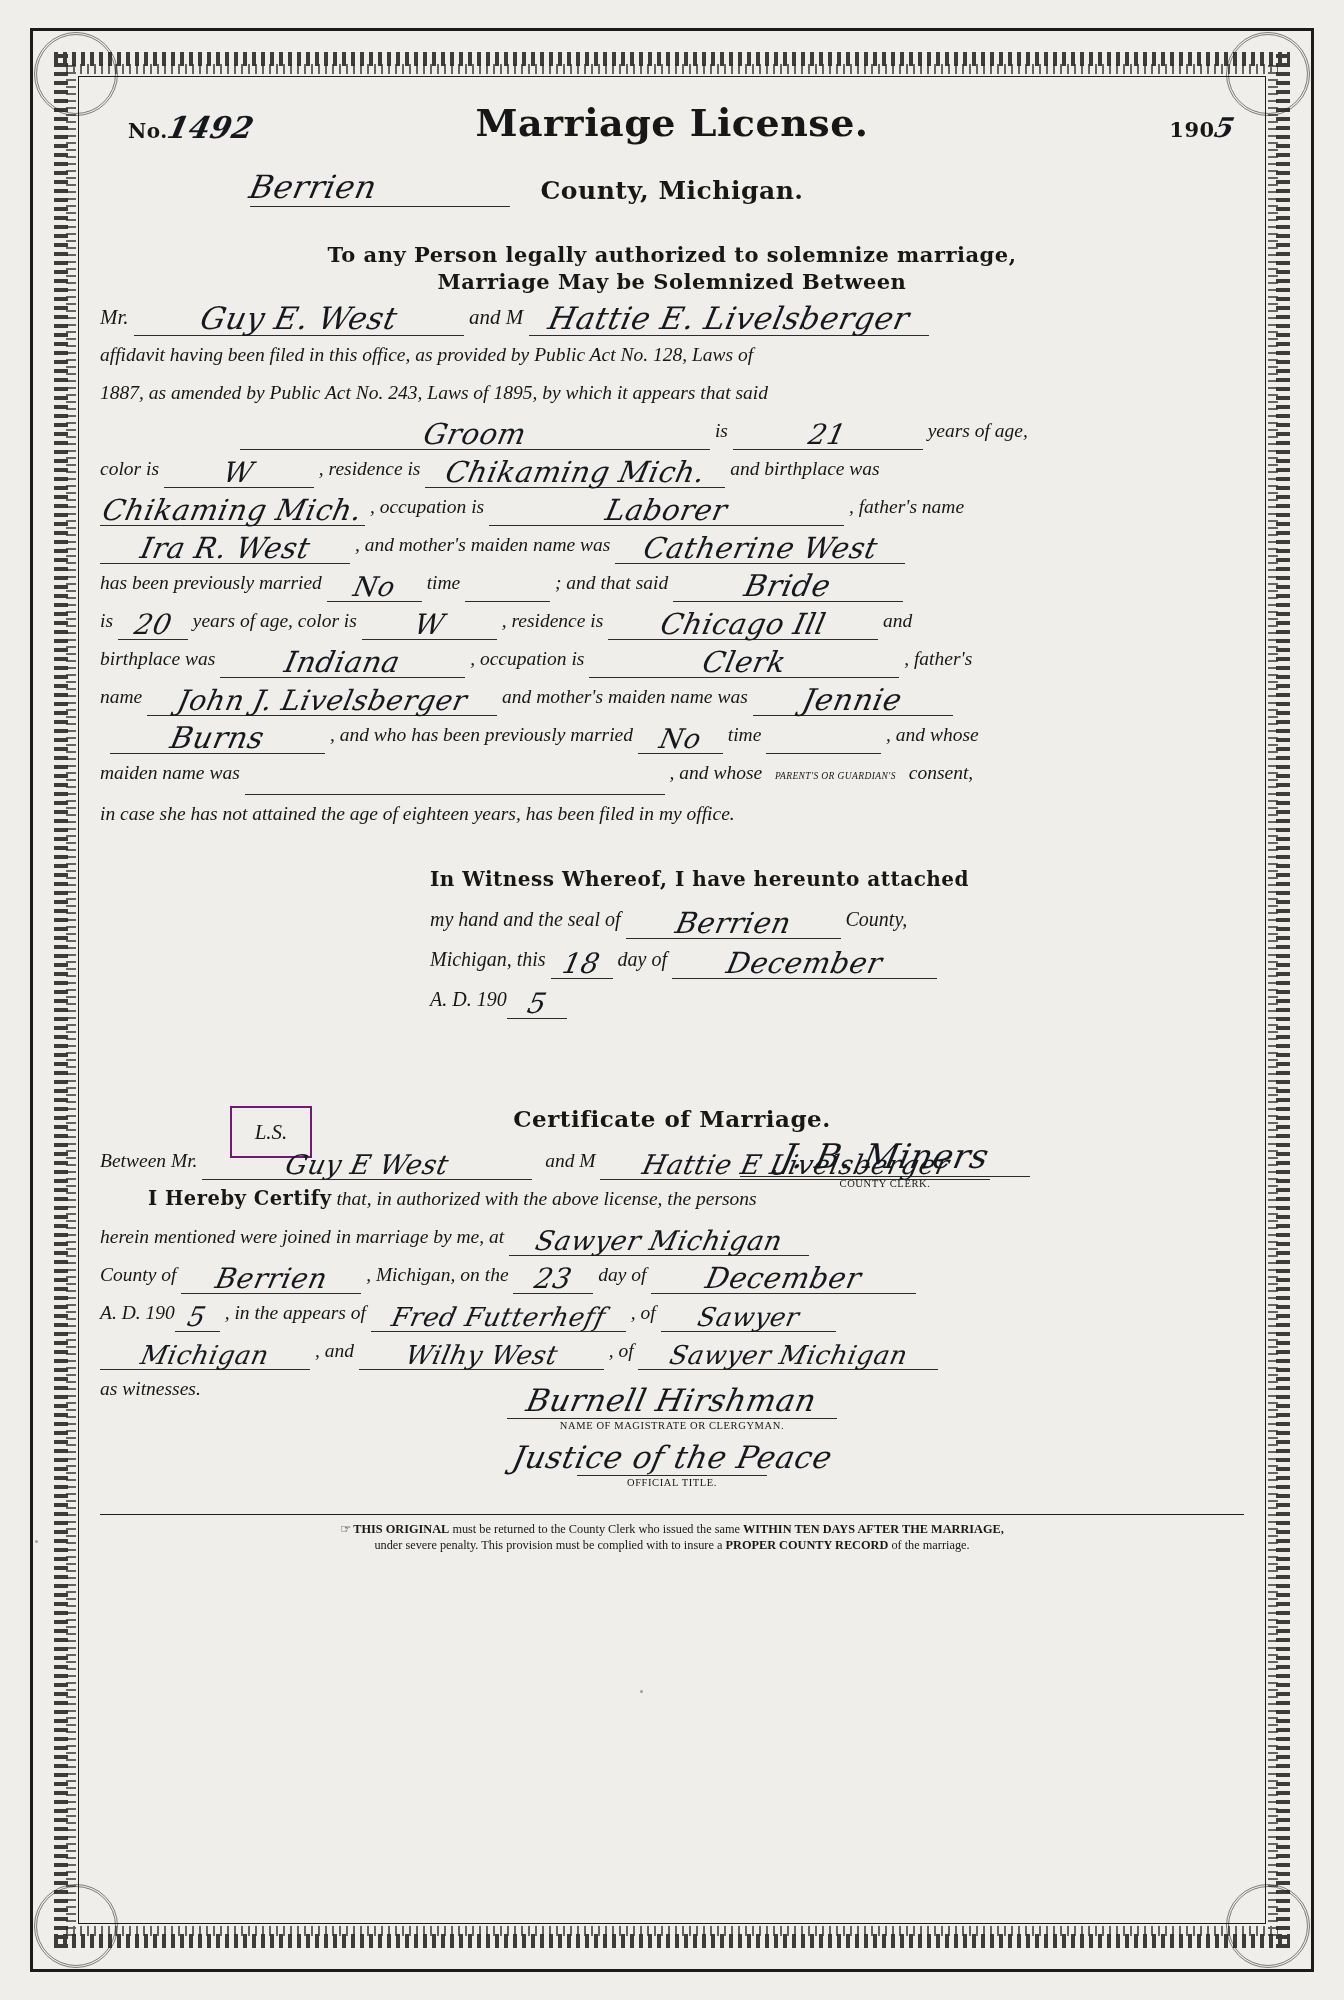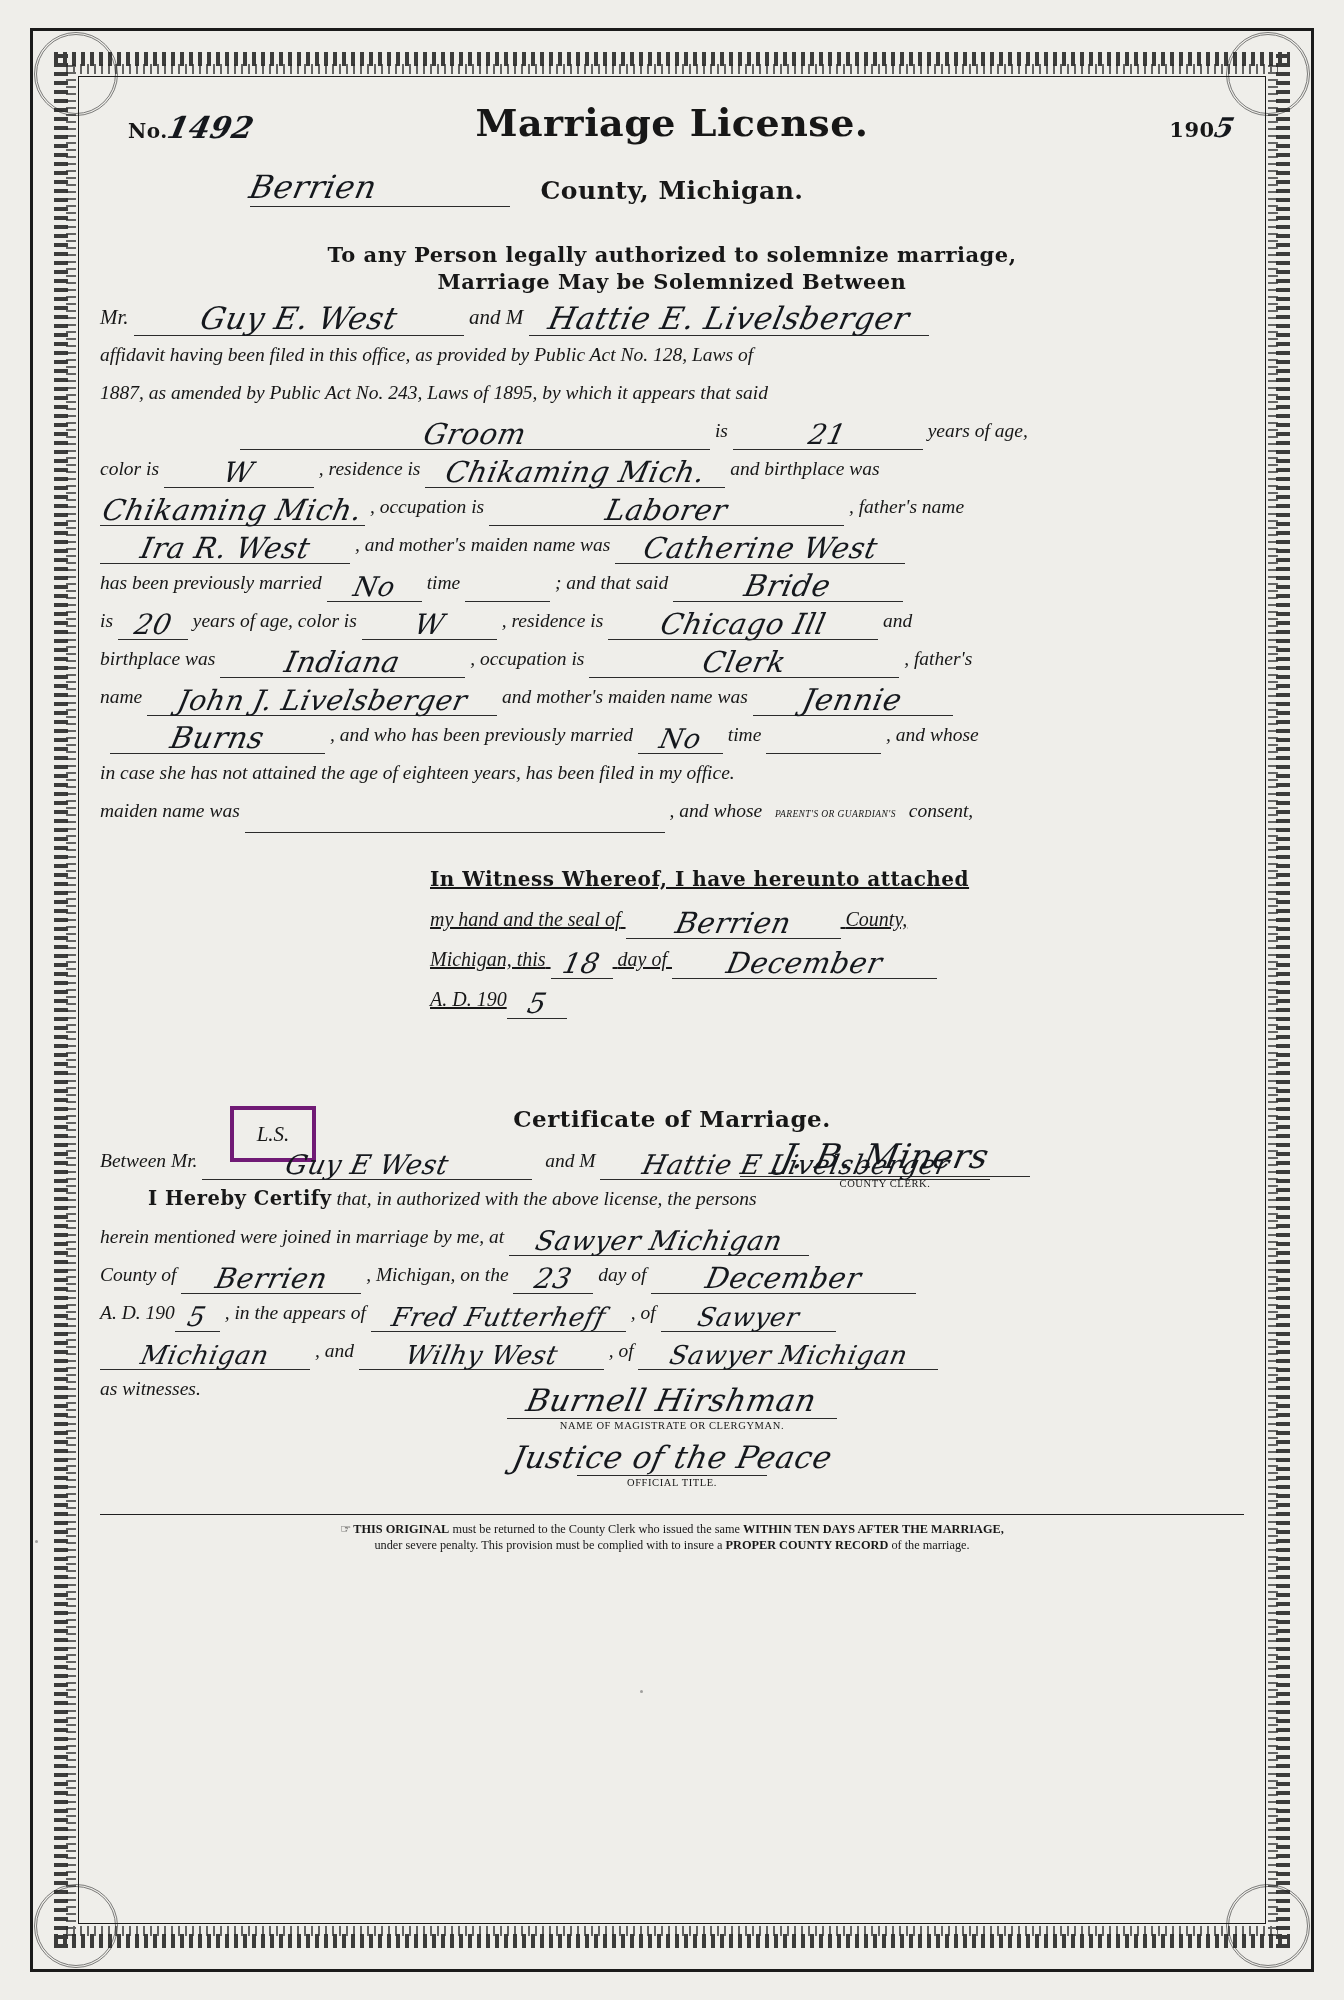--- a/index.html
+++ b/index.html
@@ -114,25 +114,25 @@
   .to-any{
     text-align:center;font-size:21px;margin-top:22px;
   }
   .greeting{
     text-align:center;font-size:34px;margin-top:4px;
   }
   .solemnized{
     text-align:center;font-size:21px;margin-top:2px;
   }
   .witness-block{
-    margin-top:26px;padding-left:330px;font-size:20px;line-height:40px;text-decoration:underline;
+    margin-top:26px;padding-left:330px;font-size:20px;line-height:40px;
   }
   .ls-box{
     position:absolute;left:130px;top:1010px;
-    width:78px;height:48px;border:4px solid #701a75;
+    width:78px;height:48px;border:2px solid #701a75;
     display:flex;align-items:center;justify-content:center;
     font-size:21px;font-style:italic;
     font-family:"Liberation Serif",serif;
   }
   .clerk-sig{
     position:absolute;left:640px;top:1040px;text-align:center;
   }
   .clerk-sig .hand{font-size:34px;}
   .caps-label{
     font-family:"Liberation Serif",serif;
@@ -272,29 +272,29 @@
 
     <div class="row italic-body">
       <span class="ul" style="width:215px;margin-left:10px;"><span class="hand" style="font-size:30px;">Burns</span></span>
       <span>, and who has been previously married</span>
       <span class="ul" style="width:85px;"><span class="hand" style="font-size:27px;">No</span></span>
       <span>time</span>
       <span class="ul" style="width:115px;"></span>
       <span>, and whose</span>
     </div>
 
-    <div class="row italic-body">in case she has not attained the age of eighteen years, has been filed in my office.</div>
-
     <div class="row italic-body">
       <span>maiden name was</span>
       <span class="ul" style="width:420px;"><span class="hand"></span></span>
       <span>, and whose</span>
       <span class="parent-label" style="margin:0 8px;">PARENT'S OR GUARDIAN'S</span>
       <span>consent,</span>
     </div>
+
+    <div class="row italic-body">in case she has not attained the age of eighteen years, has been filed in my office.</div>
 
     <div class="witness-block italic-body">
       <div>
         <span class="gothic" style="font-style:normal;font-size:20px;">In Witness Whereof, I have hereunto attached</span>
       </div>
       <div>
         <span>my hand and the seal of</span>
         <span class="ul" style="width:215px;"><span class="hand" style="font-size:29px;">Berrien</span></span>
         <span>County,</span>
       </div>

